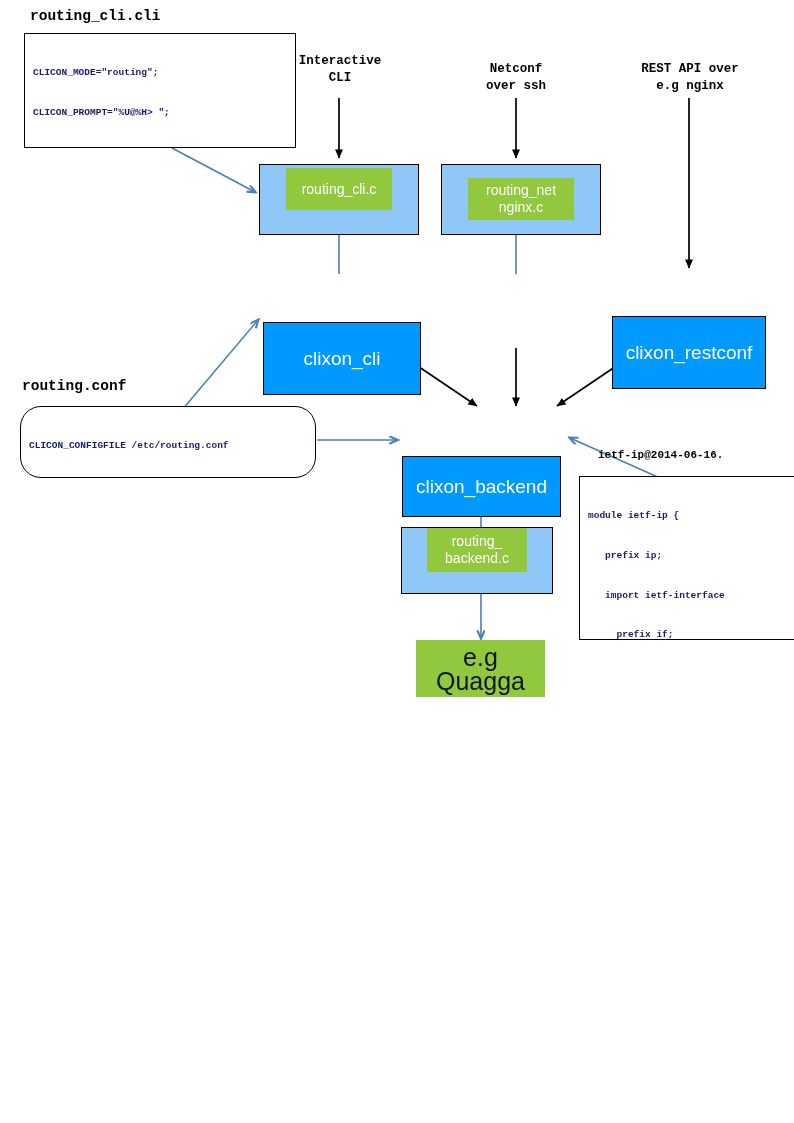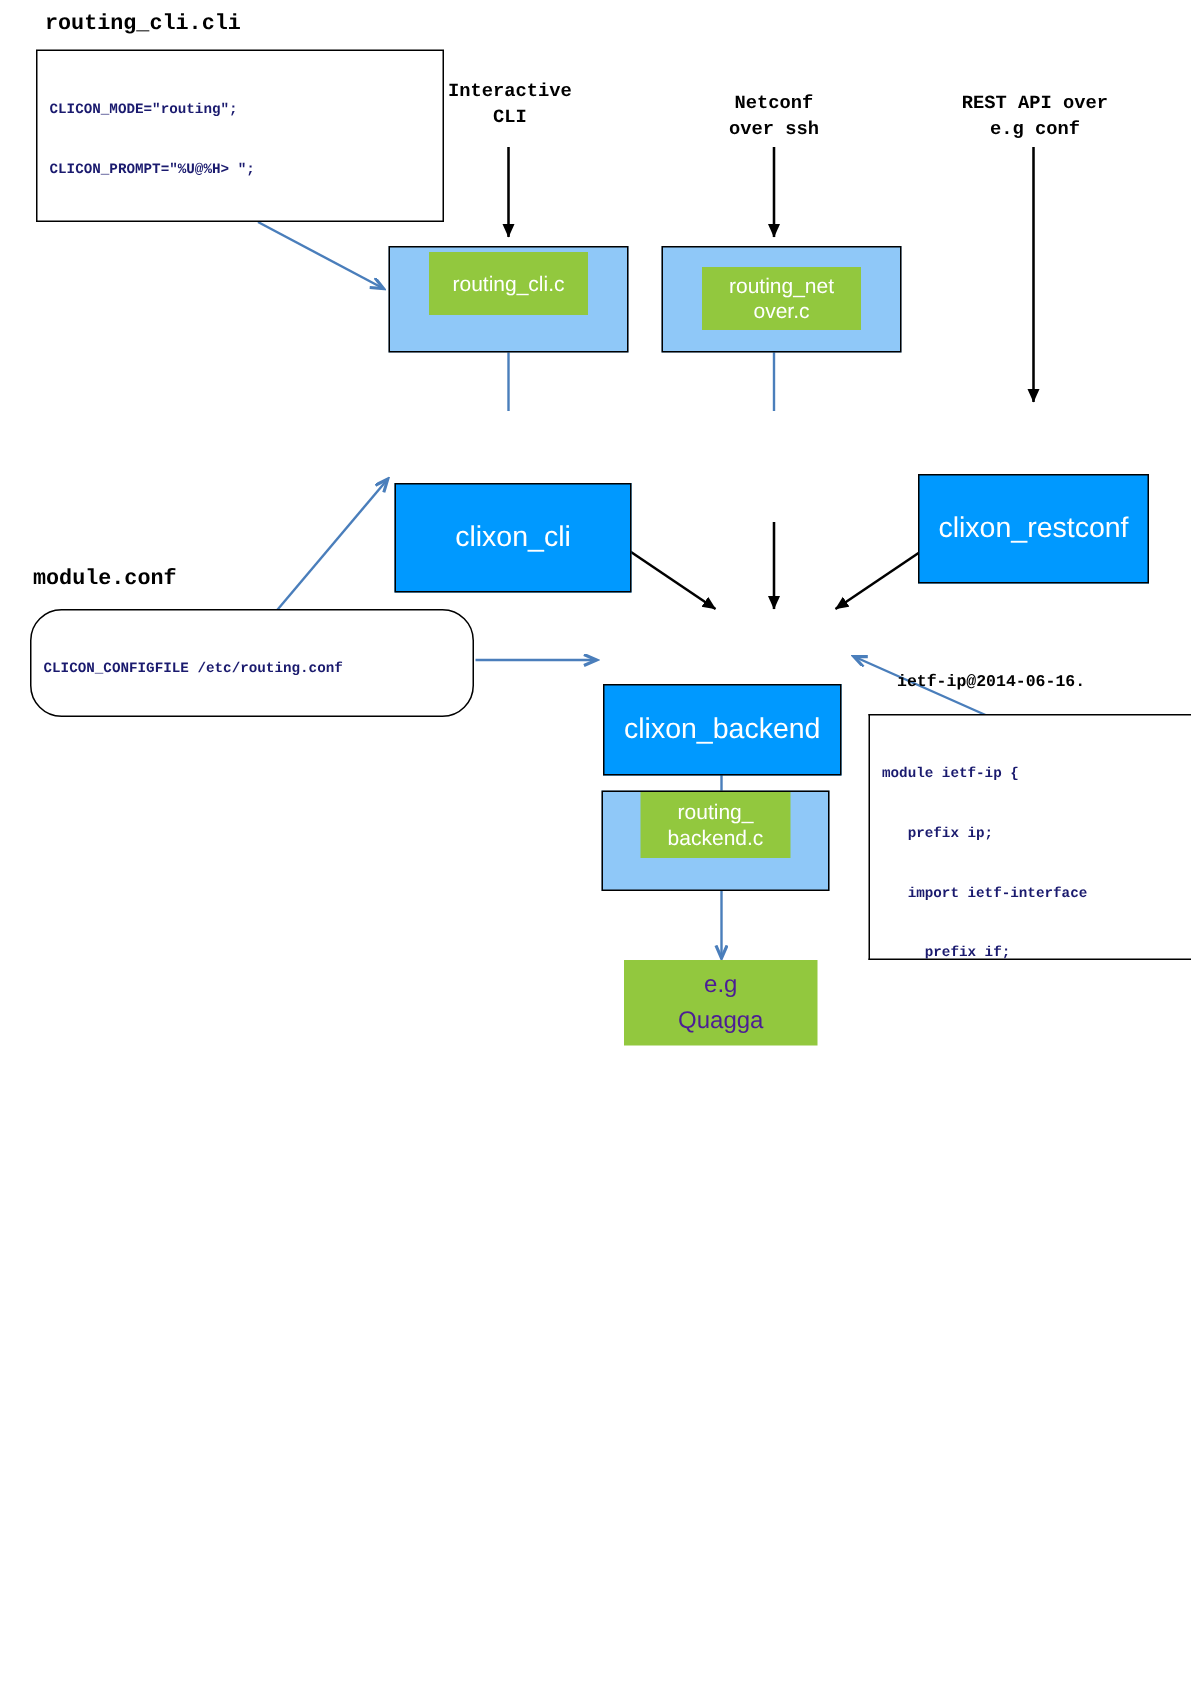--- a/index.html
+++ b/index.html
@@ -91,26 +91,26 @@
     color: #ffffff;
     display: flex;
     align-items: center;
     justify-content: center;
     text-align: center;
     font-size: 14px;
     line-height: 17px;
   }
   .ext {
     background: #92c83e;
-    color: #4c1d95;
+    color: #0f172a;
     display: flex;
     align-items: center;
     justify-content: center;
     text-align: center;
-    font-size: 16px;
+    font-size: 25px;
     line-height: 24px;
   }
 </style>
 </head>
 <body>
 
 <div id="canvas">
 
   <svg class="arrows" viewBox="0 0 794 1123">
     <defs>
@@ -183,35 +183,35 @@
     
     
     
   </div>
 
   <div class="anno" style="left:282px; top:53px; width:92px;">Interactive
 CLI</div>
   <div class="anno" style="left:458px; top:61px; width:92px;">Netconf
 over ssh</div>
   <div class="anno" style="left:607px; top:61px; width:142px;">REST API over
-e.g conf</div>
+e.g nginx</div>
 
   <div class="node plugin-container" style="left:247px; top:164px; width:160px; height:71px;">
     <div class="plugin" style="width:106px; height:42px; margin-top:3px;">routing_cli.c</div>
   </div>
 
   <div class="node plugin-container" style="left:429px; top:164px; width:160px; height:71px;">
     <div class="plugin" style="width:106px; height:42px; margin-top:13px; white-space:pre-line;">routing_net
-over.c</div>
+nginx.c</div>
   </div>
 
   <div class="node proc" style="left:251px; top:275px; width:158px; height:73px;">clixon_cli</div>
   <div class="node proc" style="left:600px; top:269px; width:154px; height:73px;">clixon_restconf</div>
 
-  <div class="caption" style="left:10px; top:378px;">module.conf</div>
+  <div class="caption" style="left:10px; top:378px;">routing.conf</div>
   <div class="node codebox" style="left:8px; top:406px; width:296px; height:72px;border-radius:21px;">
     <span class="ln">CLICON_CONFIGFILE /etc/routing.conf</span>
     
     
     
   </div>
 
   <div class="node proc" style="left:390px; top:409px; width:159px; height:61px;">clixon_backend</div>
 
   <div class="caption" style="left:586px; top:421px; font-size:11px;margin-top:28px;">ietf-ip@2014-06-16.</div>

